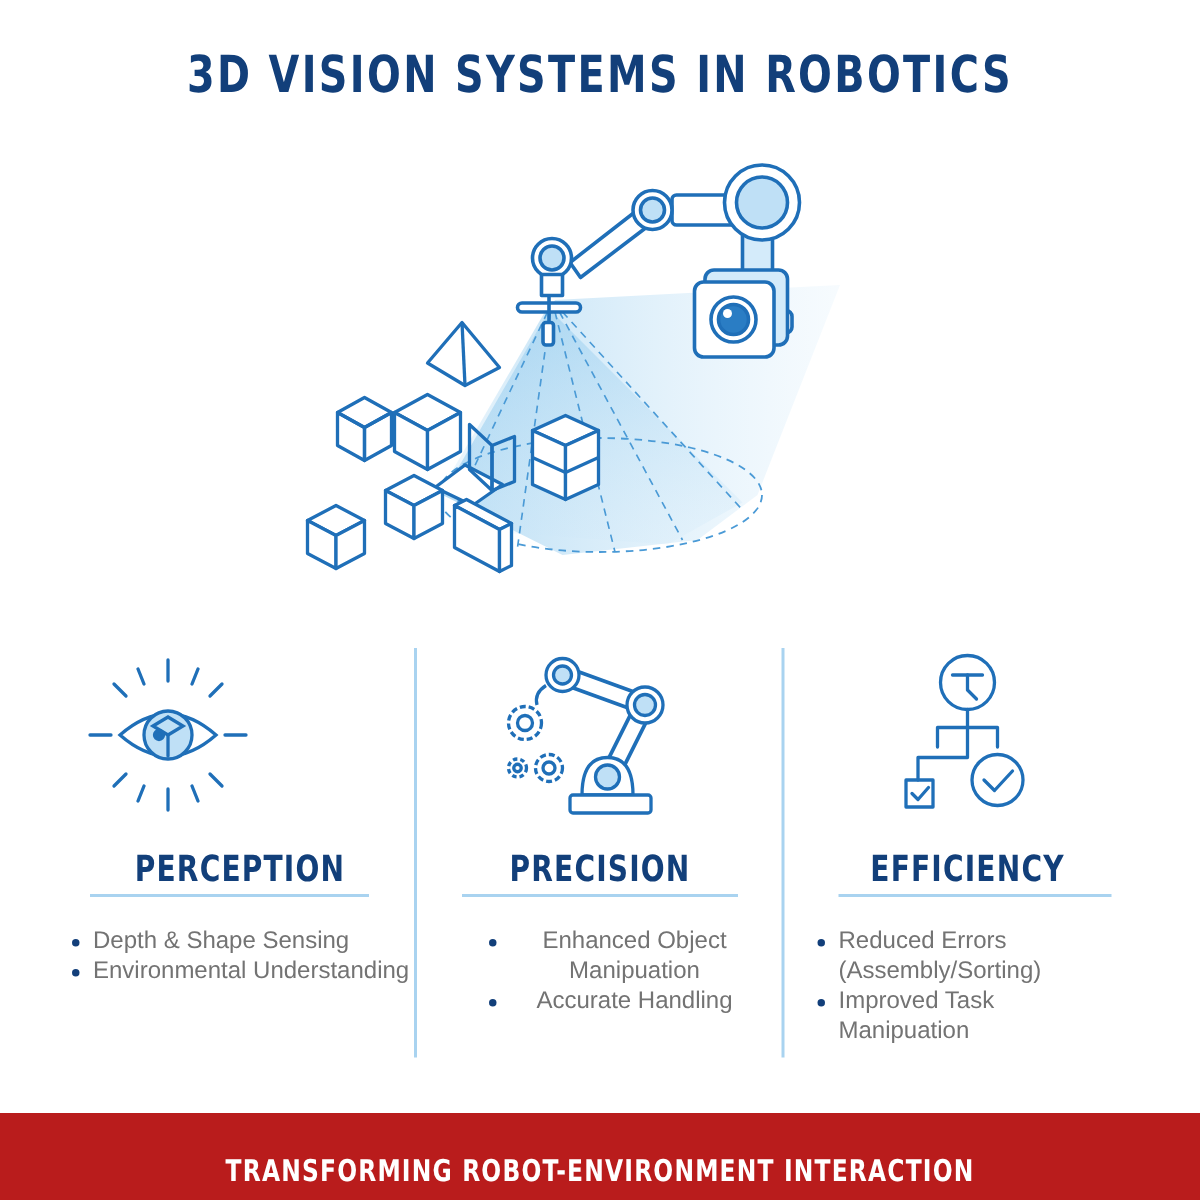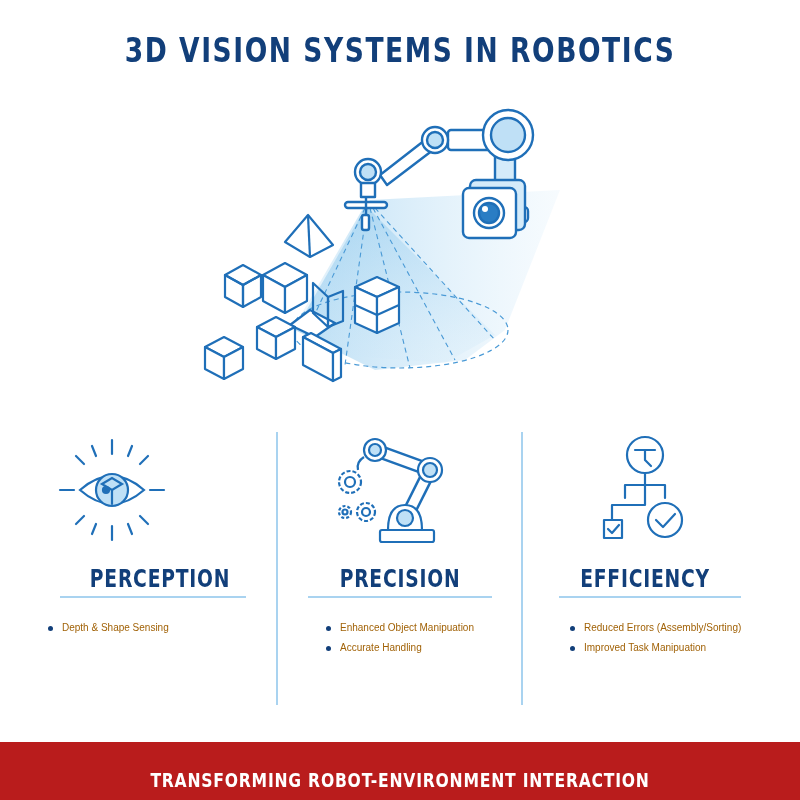--- a/index.html
+++ b/index.html
@@ -12,21 +12,21 @@
   }
   .hero { position: absolute; left: 195px; top: 105px; width: 380px; height: 290px; }
   .col { position: absolute; top: 425px; width: 240px; height: 290px; }
   .col .icon { position: absolute; left: 0; top: 5px; width: 100%; height: 120px; }
   .col h2 {
     position: absolute; top: 140px; width: 100%; text-align: center;
     font-family: "DejaVu Sans", sans-serif; font-weight: bold; font-size: 24px; color: #123f7a;
     transform: scaleX(0.78); letter-spacing: 1px;
   }
   .col .rule { position: absolute; top: 171px; height: 2px; background: #a9d3f0; }
-  .col ul { position: absolute; top: 193px; width: 100%; list-style: none; font-size: 10px; color: #a16207; line-height: 20px; }
+  .col ul { position: absolute; top: 193px; width: 100%; list-style: none; font-size: 16px; color: #737373; line-height: 20px; }
   .col li { position: relative; padding-left: 14px; }
   .col li::before { content: ""; position: absolute; left: 0; top: 8px; width: 5px; height: 5px; border-radius: 50%; background: #123f7a; }
   .divider { position: absolute; top: 432px; width: 2px; height: 273px; background: #a9d3f0; }
   .footer {
     position: absolute; left: 0; top: 742px; width: 800px; height: 76px; background: #b91c1c;
     display: flex; align-items: center; justify-content: center;
   }
   .footer span {
     color: #ffffff; font-family: "DejaVu Sans", sans-serif; font-weight: bold; font-size: 20px;
     letter-spacing: 1px; transform: scaleX(0.78); display: inline-block;
@@ -144,20 +144,21 @@
       <circle cx="72" cy="60" r="16" fill="#bfe0f6"></circle>
       <polygon points="62,54 72,48 82,54 72,60"></polygon>
       <line x1="72" y1="60" x2="72" y2="74"></line>
       <circle cx="66" cy="60" r="3" fill="#1f6fb8"></circle>
     </g>
   </svg>
   <h2>PERCEPTION</h2>
   <div class="rule" style="left:20px; width:186px;"></div>
   <ul style="left:8px;">
     <li>Depth &amp; Shape Sensing</li>
+    <li>Environmental Understanding</li>
   </ul>
 </div>
 
 <div class="divider" style="left:276px;"></div>
 
 <div class="col" style="left:280px;">
   <svg class="icon" viewBox="0 0 240 120">
     <g stroke="#1f6fb8" stroke-width="2.2" fill="#ffffff" stroke-linejoin="round">
       <path d="M95 20 L150 40" stroke-width="14" stroke-linecap="round"></path>
       <path d="M95 20 L150 40" stroke="#ffffff" stroke-width="9" stroke-linecap="round"></path>
@@ -174,21 +175,21 @@
       <circle cx="70" cy="52" r="11" stroke-dasharray="4,2"></circle>
       <circle cx="70" cy="52" r="5"></circle>
       <circle cx="86" cy="82" r="9" stroke-dasharray="4,2"></circle>
       <circle cx="86" cy="82" r="4"></circle>
       <circle cx="65" cy="82" r="6" stroke-dasharray="3,2"></circle>
       <circle cx="65" cy="82" r="2.5"></circle>
     </g>
   </svg>
   <h2>PRECISION</h2>
   <div class="rule" style="left:28px; width:184px;"></div>
-  <ul style="left:46px; width:180px;">
+  <ul style="left:46px; width:180px;text-align:center;">
     <li>Enhanced Object Manipuation</li>
     <li>Accurate Handling</li>
   </ul>
 </div>
 
 <div class="divider" style="left:521px;"></div>
 
 <div class="col" style="left:525px;text-decoration:underline;">
   <svg class="icon" viewBox="0 0 240 120">
     <g stroke="#1f6fb8" stroke-width="2.2" fill="none" stroke-linejoin="round" stroke-linecap="round">
@@ -199,21 +200,21 @@
       <path d="M100 68 L100 55 L140 55 L140 68"></path>
       <path d="M120 55 L120 75 L87 75 L87 90"></path>
       <rect x="79" y="90" width="18" height="18"></rect>
       <path d="M83 99 L87 103 L94 95"></path>
       <circle cx="140" cy="90" r="17"></circle>
       <path d="M131 90 L138 97 L150 84"></path>
     </g>
   </svg>
   <h2>EFFICIENCY</h2>
   <div class="rule" style="left:34px; width:182px;"></div>
-  <ul style="left:45px; width:200px;">
+  <ul style="left:20px; width:200px;">
     <li>Reduced Errors (Assembly/Sorting)</li>
     <li>Improved Task Manipuation</li>
   </ul>
 </div>
 
 <div class="footer">
   <span>TRANSFORMING ROBOT-ENVIRONMENT INTERACTION</span>
 </div>
 
 </body></html>

